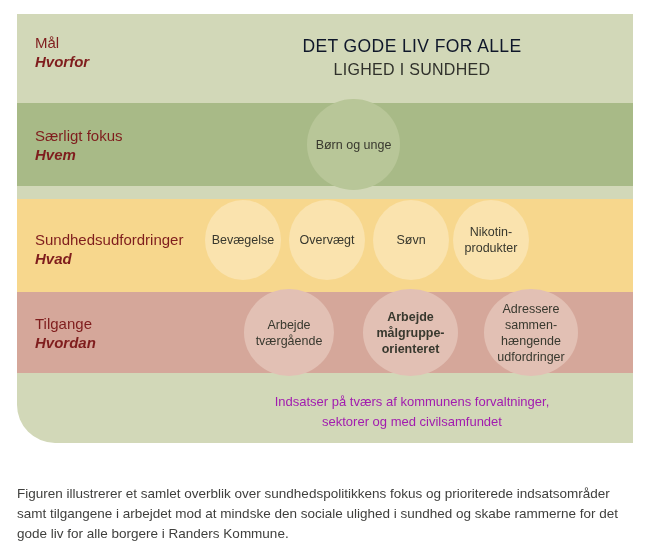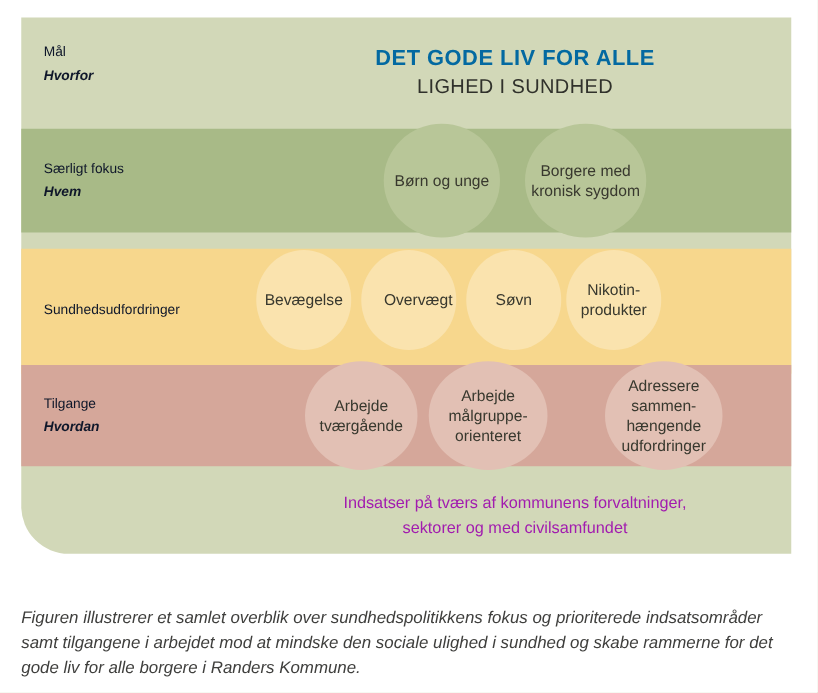--- a/index.html
+++ b/index.html
@@ -29,44 +29,44 @@
     left: 0;
     width: 616px;
   }
   .band-green  { top: 89px;  height: 83px; background: #a8ba87; }
   .band-yellow { top: 185px; height: 100px; background: #f7d78d; }
   .band-pink   { top: 278px; height: 81px; background: #d5a79a; }
 
   .row-label {
     position: absolute;
     left: 18px;
-    font-size: 11px;
+    font-size: 15px;
     line-height: 19px;
-    color: #0f172a;
+    color: #7f1d1d;
     white-space: nowrap;
   }
   .row-label .sub { font-style: italic; font-weight: bold; }
   .label-in-band {
     top: 50%;
     transform: translateY(-50%);
   }
   .label-top { top: 19px; }
 
   .title-block {
     position: absolute;
     left: 175px;
     top: 22px;
     width: 440px;
     text-align: center;
   }
   .title-line1 {
     font-size: 17.5px;
-    font-weight: bold;
+    font-weight: normal;
     letter-spacing: 0.4px;
-    color: #0369a1;
+    color: #0f172a;
   }
   .title-line2 {
     font-size: 16px;
     letter-spacing: 0.3px;
     color: #30312b;
     margin-top: 4px;
   }
 
   .bubble {
     position: absolute;
@@ -83,46 +83,45 @@
   }
   .bubble-green  { background: #b8c698; }
   .bubble-yellow { background: #fae3ae; }
   .bubble-pink   { background: #e2c0b4; }
 
   
   .b-g1 { left: 290px; top: -4px; width: 93px; height: 91px; }
   .b-g2 { left: 403px; top: -4px; width: 97px; height: 91px; }
   
   .b-y1 { left: 188px; top: 1px; width: 76px; height: 80px; }
-  .b-y2 { left: 272px; top: 1px; width: 76px; height: 80px; justify-content: flex-end; }
+  .b-y2 { left: 272px; top: 1px; width: 76px; height: 80px; }
   .b-y3 { left: 356px; top: 1px; width: 76px; height: 80px; }
   .b-y4 { left: 436px; top: 1px; width: 76px; height: 80px; }
   .b-y5 { left: 519px; top: 1px; width: 76px; height: 80px; }
   
   .b-p1 { left: 227px; top: -3px; width: 90px; height: 87px; }
-  .b-p2 { left: 326px; top: -3px; width: 95px; height: 87px; }
+  .b-p2 { left: 346px; top: -3px; width: 95px; height: 87px; font-weight: bold; }
   .b-p3 { left: 467px; top: -3px; width: 94px; height: 87px; }
 
   .footer-text {
     position: absolute;
     left: 175px;
     top: 378px;
     width: 440px;
     text-align: center;
     font-size: 13px;
     line-height: 20px;
     color: #a21caf;
   }
 
   .caption {
     position: absolute;
     left: 17px;
     top: 484px;
     width: 624px;
-    font-style: italic;
     font-size: 13.5px;
     line-height: 20px;
     color: #3f3f3d;
     margin: 0;
   }
 </style>
 </head>
 <body>
 
 <div class="page">
@@ -139,28 +138,26 @@
     </div>
 
     <div class="band band-green">
       <div class="row-label label-in-band">
         <div>Særligt fokus</div>
         <div class="sub">Hvem</div>
       </div>
       <div class="bubble bubble-green b-g1">
         <span>Børn og unge</span>
       </div>
-      <div class="bubble bubble-green b-g2">
-        <span>Borgere med kronisk sygdom</span>
-      </div>
     </div>
 
     <div class="band band-yellow">
       <div class="row-label label-in-band">
         <div>Sundhedsudfordringer</div>
+        <div class="sub">Hvad</div>
       </div>
       <div class="bubble bubble-yellow b-y1">
         <span>Bevægelse</span>
       </div>
       <div class="bubble bubble-yellow b-y2">
         <span>Overvægt</span>
       </div>
       <div class="bubble bubble-yellow b-y3">
         <span>Søvn</span>
       </div>

